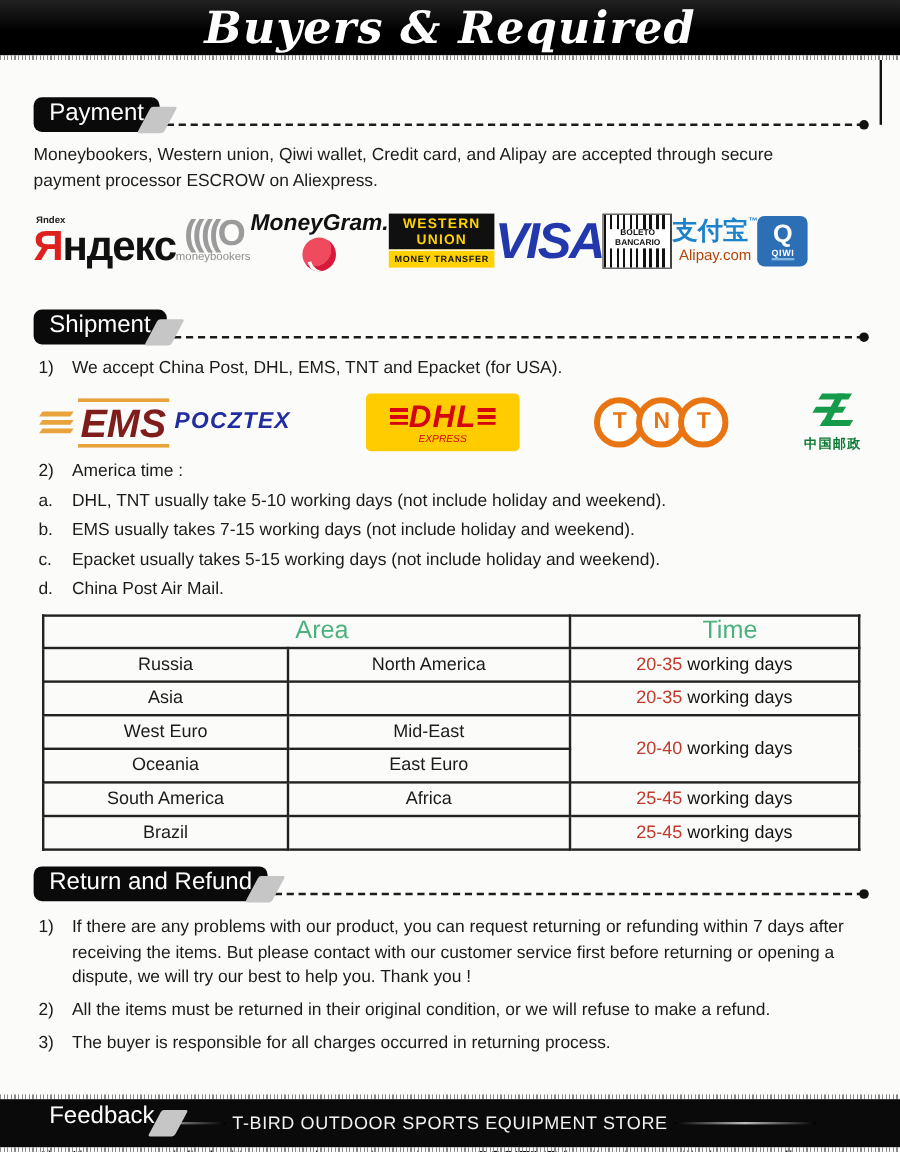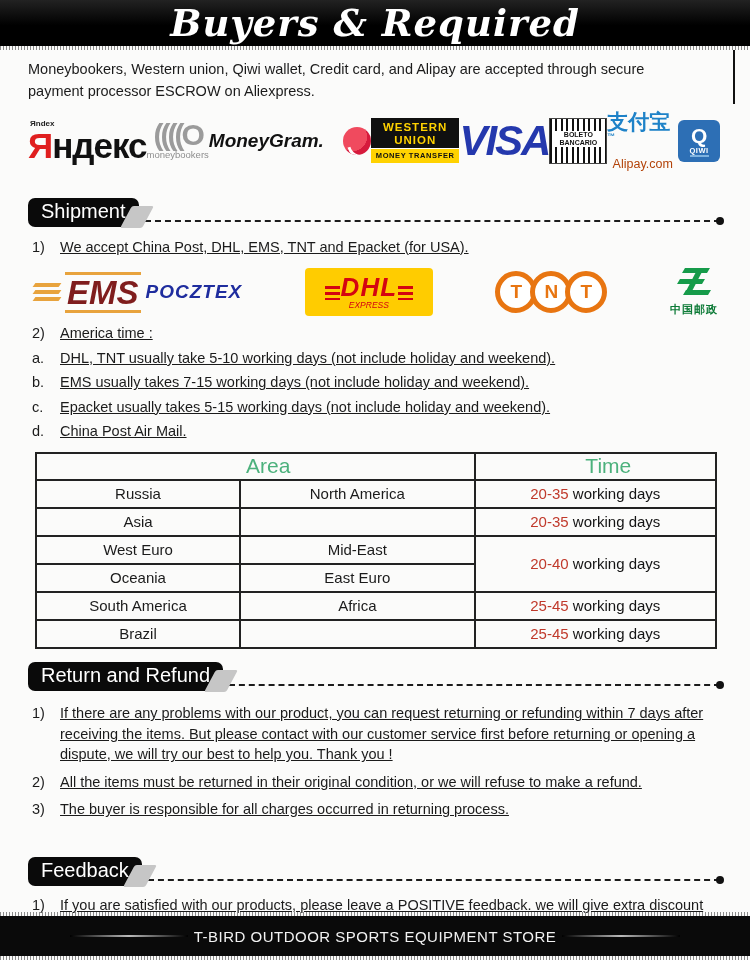--- a/index.html
+++ b/index.html
@@ -39,37 +39,37 @@
   }
   .dash { flex:1; border-bottom:2px dashed #1c1c1c; margin:0 2px 5px 6px; position:relative; }
   .dash::after {
     content:""; position:absolute; right:-4px; bottom:-5px;
     width:8px; height:8px; border-radius:50%; background:#111;
   }
   .para { font-size:14.5px; line-height:1.5; margin-top:9px; width:97%; }
   
   .li { display:flex; font-size:14.5px; line-height:1.42; margin-top:4px; }
   .li .mk { width:32px; flex:none; padding-left:4px; }
-  .li .tx { flex:1; padding-right:6px;text-decoration:underline; }
+  .li .tx { flex:1; padding-right:6px; }
   
   .pay-logos {
     display:flex; align-items:center; 
     margin:12px 2px 4px 0; height:52px;
   }
   .logo { display:flex; flex-direction:column; align-items:center; justify-content:center; }
   
   .yx { align-items:flex-start; }
   .yx-small { font-size:8px; font-weight:bold; color:#222; margin-left:2px; }
   .yx-big { font-size:35px; font-weight:bold; color:#111; letter-spacing:-1px; line-height:1; }
   .yx-ya { color:#e01f1f; }
   
   .mb-arcs { font-size:30px; font-weight:bold; color:#9b9b9b; letter-spacing:-3px; line-height:0.9; }
   .mb-label { font-size:9.5px; color:#8e8e8e; margin-top:1px; }
   
-  .mg { flex-direction:row; gap:19px; }
+  .mg { flex-direction:column; gap:0; }
   .mg-text { font-size:19px; font-weight:bold; font-style:italic; color:#111; }
   .mg-globe {
     width:28px; height:28px; border-radius:50%;
     background:radial-gradient(circle at 35% 35%, #f04a5e 0 55%, #d61a3c 56% 100%);
     position:relative; overflow:hidden;
   }
   .mg-globe::after {
     content:""; position:absolute; left:4px; top:3px; width:22px; height:22px;
     border:3px solid #fff; border-radius:50%;
     border-top-color:transparent; border-left-color:transparent; transform:rotate(30deg);
@@ -115,21 +115,21 @@
   .ems { flex-direction:row; align-items:center; gap:5px; }
   .ems-stripes { display:flex; flex-direction:column; gap:3px; }
   .ems-stripes i { display:block; width:26px; height:4px; background:#e8a33d; transform:skewX(-35deg); }
   .ems-text {
     font-size:33px; font-weight:900; font-style:italic; color:#7f1d1d; line-height:1;
     border-top:3px solid #e8a33d; border-bottom:3px solid #e8a33d; padding:1px 2px;
   }
   .ems-sub { font-size:19px; font-weight:bold; font-style:italic; color:#1f2d9e; letter-spacing:1px; }
   .dhl { width:128px; height:48px; background:#ffcc00; border-radius:4px;
     display:flex; flex-direction:column; align-items:center; justify-content:center; }
-  .dhl-main { display:flex; align-items:flex-end; gap:1px;
+  .dhl-main { display:flex; align-items:center; gap:1px;
     color:#d40511; font-weight:900; font-style:italic; font-size:26px; letter-spacing:1px; line-height:1; }
   .dhl-dash { width:15px; height:14px;
     background:repeating-linear-gradient(180deg,#d40511 0 3px, transparent 3px 6px); }
   .dhl-sub { color:#d40511; font-size:8.5px; font-style:italic; margin-top:0; align-self:center; }
   .tnt { flex-direction:row; }
   .tnt-c { width:42px; height:42px; border-radius:50%; border:5px solid #e87511; background:#fff;
     color:#e87511; font-weight:900; font-size:19px; display:flex; align-items:center; justify-content:center; }
   .tnt-c + .tnt-c { margin-left:-7px; }
   .cpost-label { font-size:11px; font-weight:bold; color:#0c7a36; margin-top:1px; letter-spacing:1px; }
   
@@ -152,20 +152,24 @@
 
 <div class="banner">
   <span class="banner-title">Buyers &amp; Required</span>
 </div>
 <div class="hatch"></div>
 <div class="top-right-tick"></div>
 
 <div class="content">
 
   <div>
+    <div class="sec-head">
+      <span class="pill">Payment</span>
+      <span class="dash"></span>
+    </div>
     <div class="para">Moneybookers, Western union, Qiwi wallet, Credit card, and Alipay are accepted through secure payment processor ESCROW on Aliexpress.</div>
 
     <div class="pay-logos">
       <div class="logo yx">
         <span class="yx-small">Яndex</span>
         <span class="yx-big"><span class="yx-ya">Я</span><span>ндекс</span></span>
       </div>
       <div class="logo">
         <span class="mb-arcs">((((O</span>
         <span class="mb-label">moneybookers</span>

